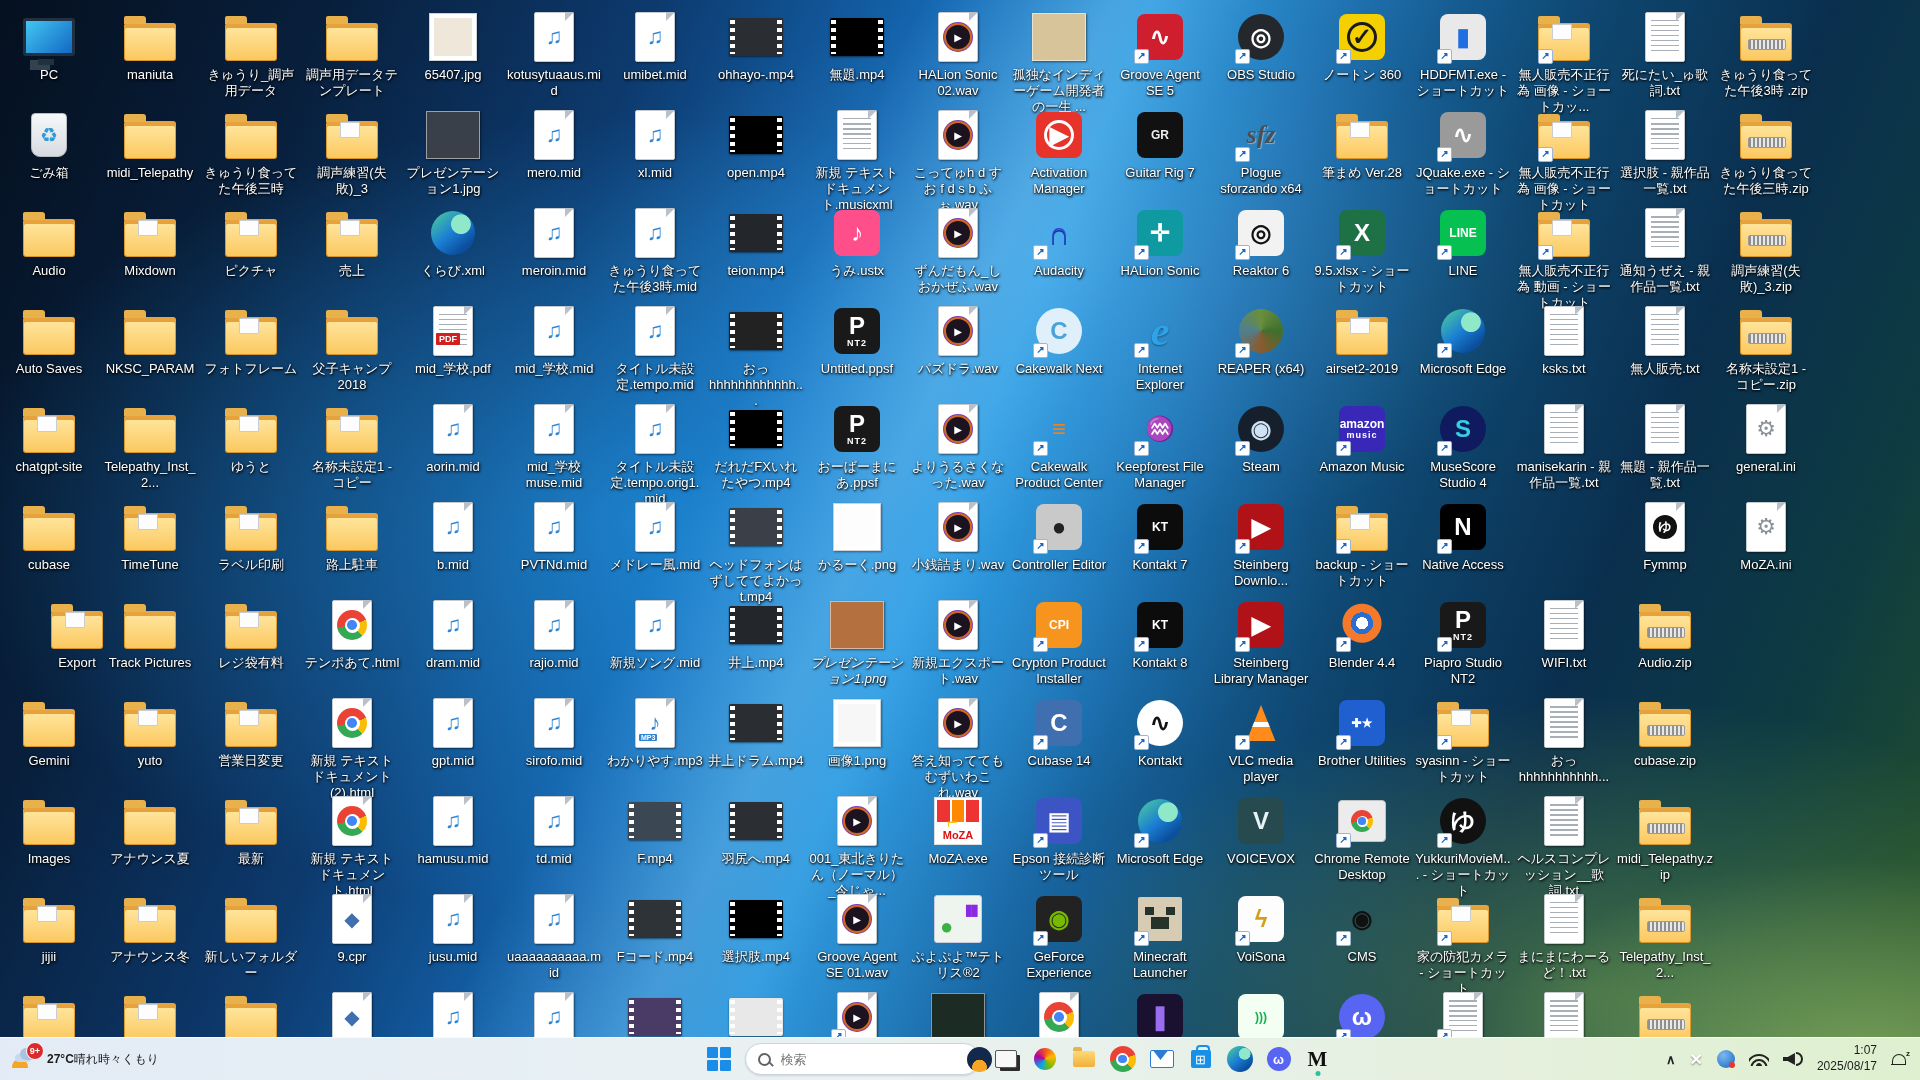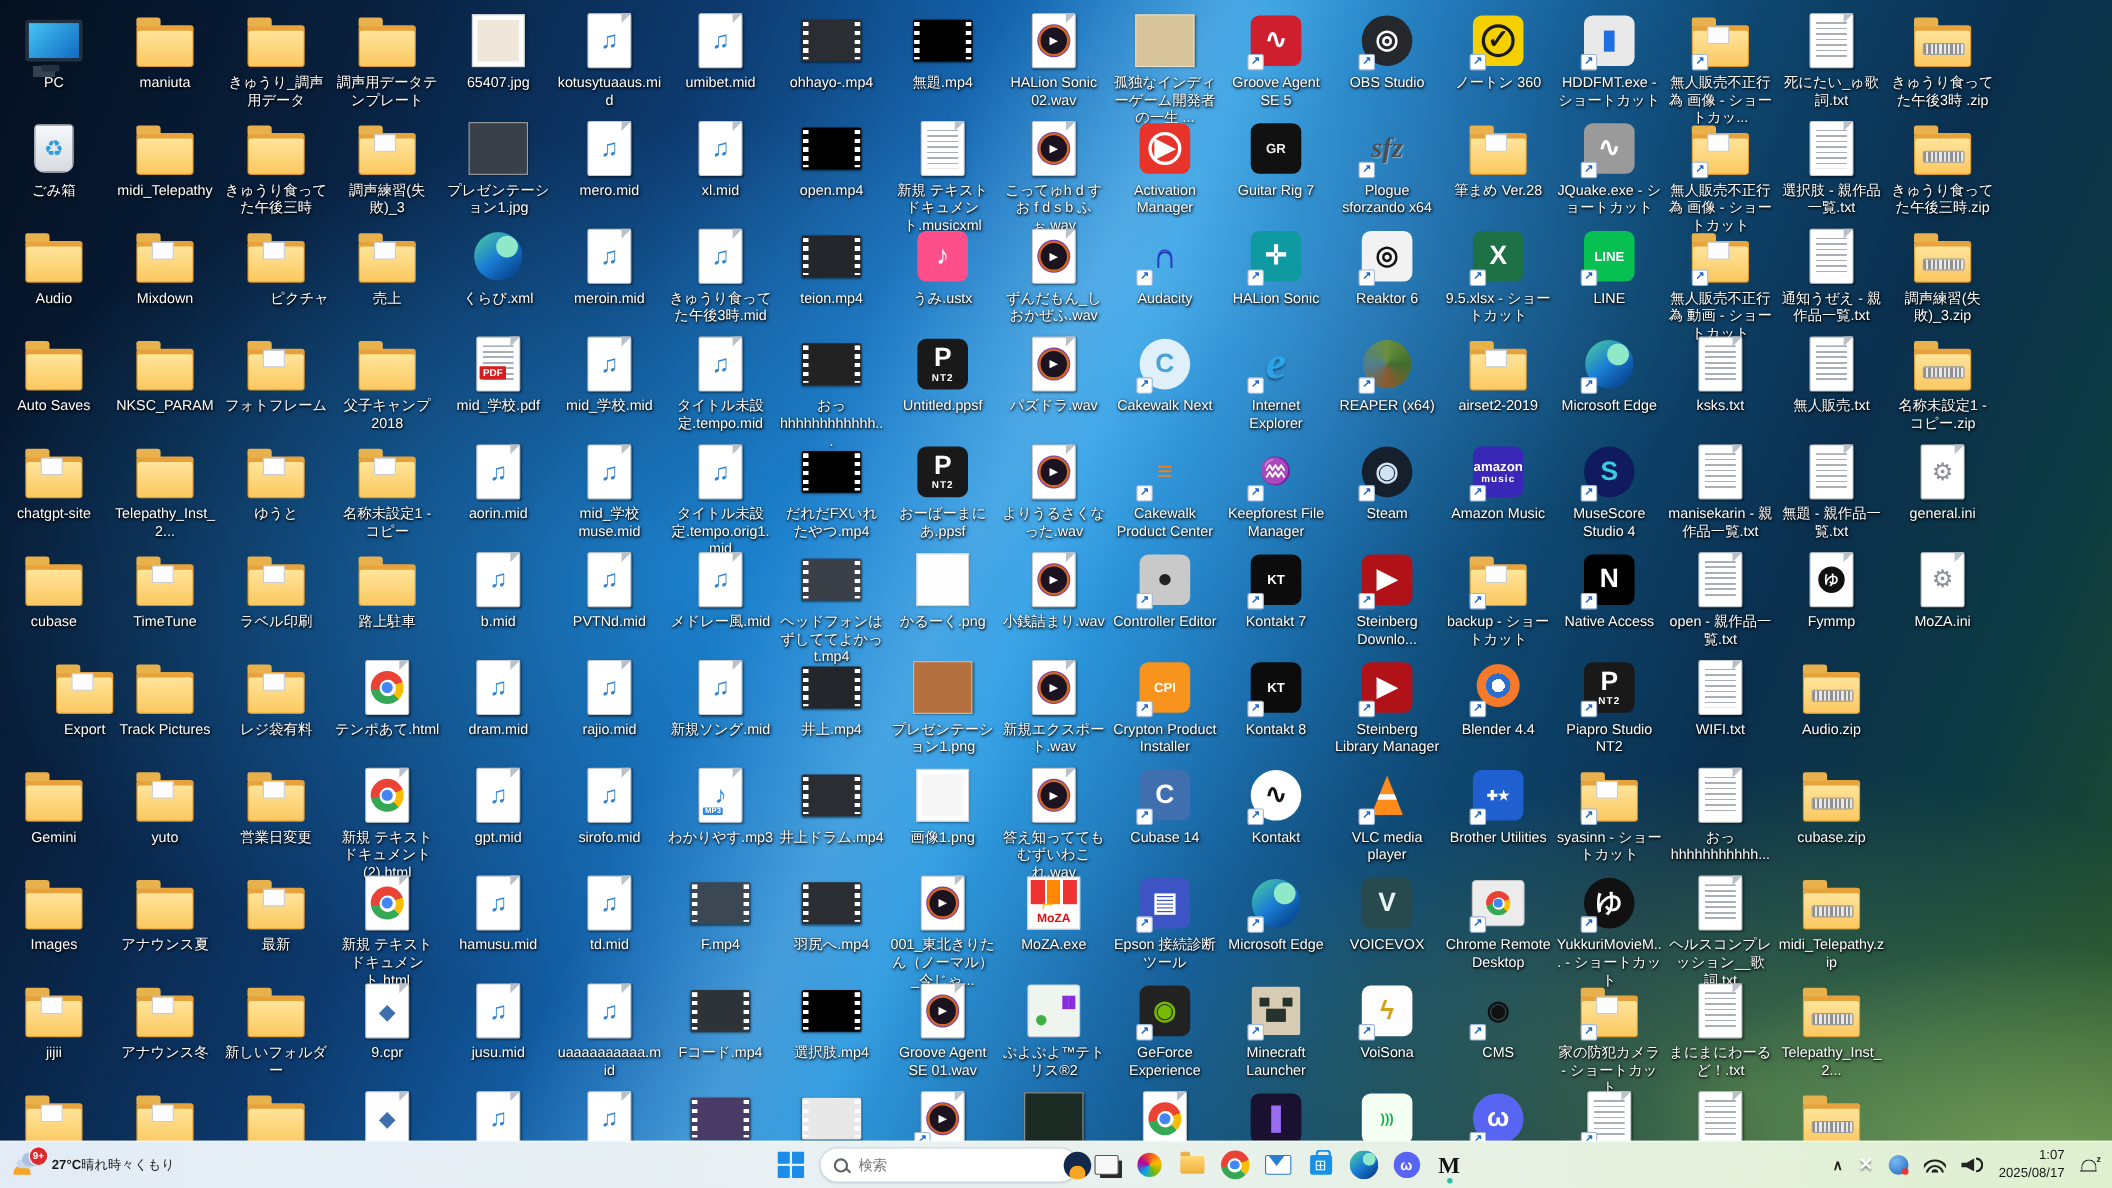--- a/index.html
+++ b/index.html
@@ -487,21 +487,21 @@
       <div class="lbl">Audio</div>
     </div>
     <div class="cell" style="left: 102px; top: 206px;">
       <div class="art">
         <div class="folder">
           <span class="fdoc"></span>
         </div>
       </div>
       <div class="lbl">Mixdown</div>
     </div>
-    <div class="cell" style="left: 203px; top: 206px; text-align: right;">
+    <div class="cell" style="left: 203px; top: 206px;">
       <div class="art">
         <div class="folder">
           <span class="fdoc"></span>
         </div>
       </div>
       <div class="lbl">ピクチャ</div>
     </div>
     <div class="cell" style="left: 304px; top: 206px;">
       <div class="art">
         <div class="folder">
@@ -1029,28 +1029,20 @@
     </div>
     <div class="cell" style="left: 1415px; top: 500px;">
       <div class="art">
         <div class="app" style="background:#000000;color:#fff">
           <span class="ag">N</span>
         </div>
         <span class="sc">↗</span>
       </div>
       <div class="lbl">Native Access</div>
     </div>
-    <div class="cell" style="left: 1516px; top: 500px;">
-      <div class="art">
-        <div class="page">
-          <span class="lines"></span>
-        </div>
-      </div>
-      <div class="lbl">open - 親作品一覧.txt</div>
-    </div>
     <div class="cell" style="left: 1617px; top: 500px;">
       <div class="art">
         <div class="page">
           <span class="pgball" style="background:#111111;color:#ffffff">ゆ</span>
         </div>
       </div>
       <div class="lbl">Fymmp</div>
     </div>
     <div class="cell" style="left: 1718px; top: 500px;">
       <div class="art">
@@ -1118,21 +1110,21 @@
     </div>
     <div class="cell" style="left: 708px; top: 598px; text-align: center;">
       <div class="art">
         <div class="video" style="background:#23262a">
           <span class="holes l"></span>
           <span class="holes r"></span>
         </div>
       </div>
       <div class="lbl">井上.mp4</div>
     </div>
-    <div class="cell" style="left: 809px; top: 598px;">
+    <div class="cell" style="left: 809px; top: 598px; font-style: italic;">
       <div class="art">
         <div class="thumbfull" style="background:#b5703f"></div>
       </div>
       <div class="lbl">プレゼンテーション1.png</div>
     </div>
     <div class="cell" style="left: 910px; top: 598px;">
       <div class="art">
         <div class="page">
           <span class="wavball">▶</span>
         </div>

